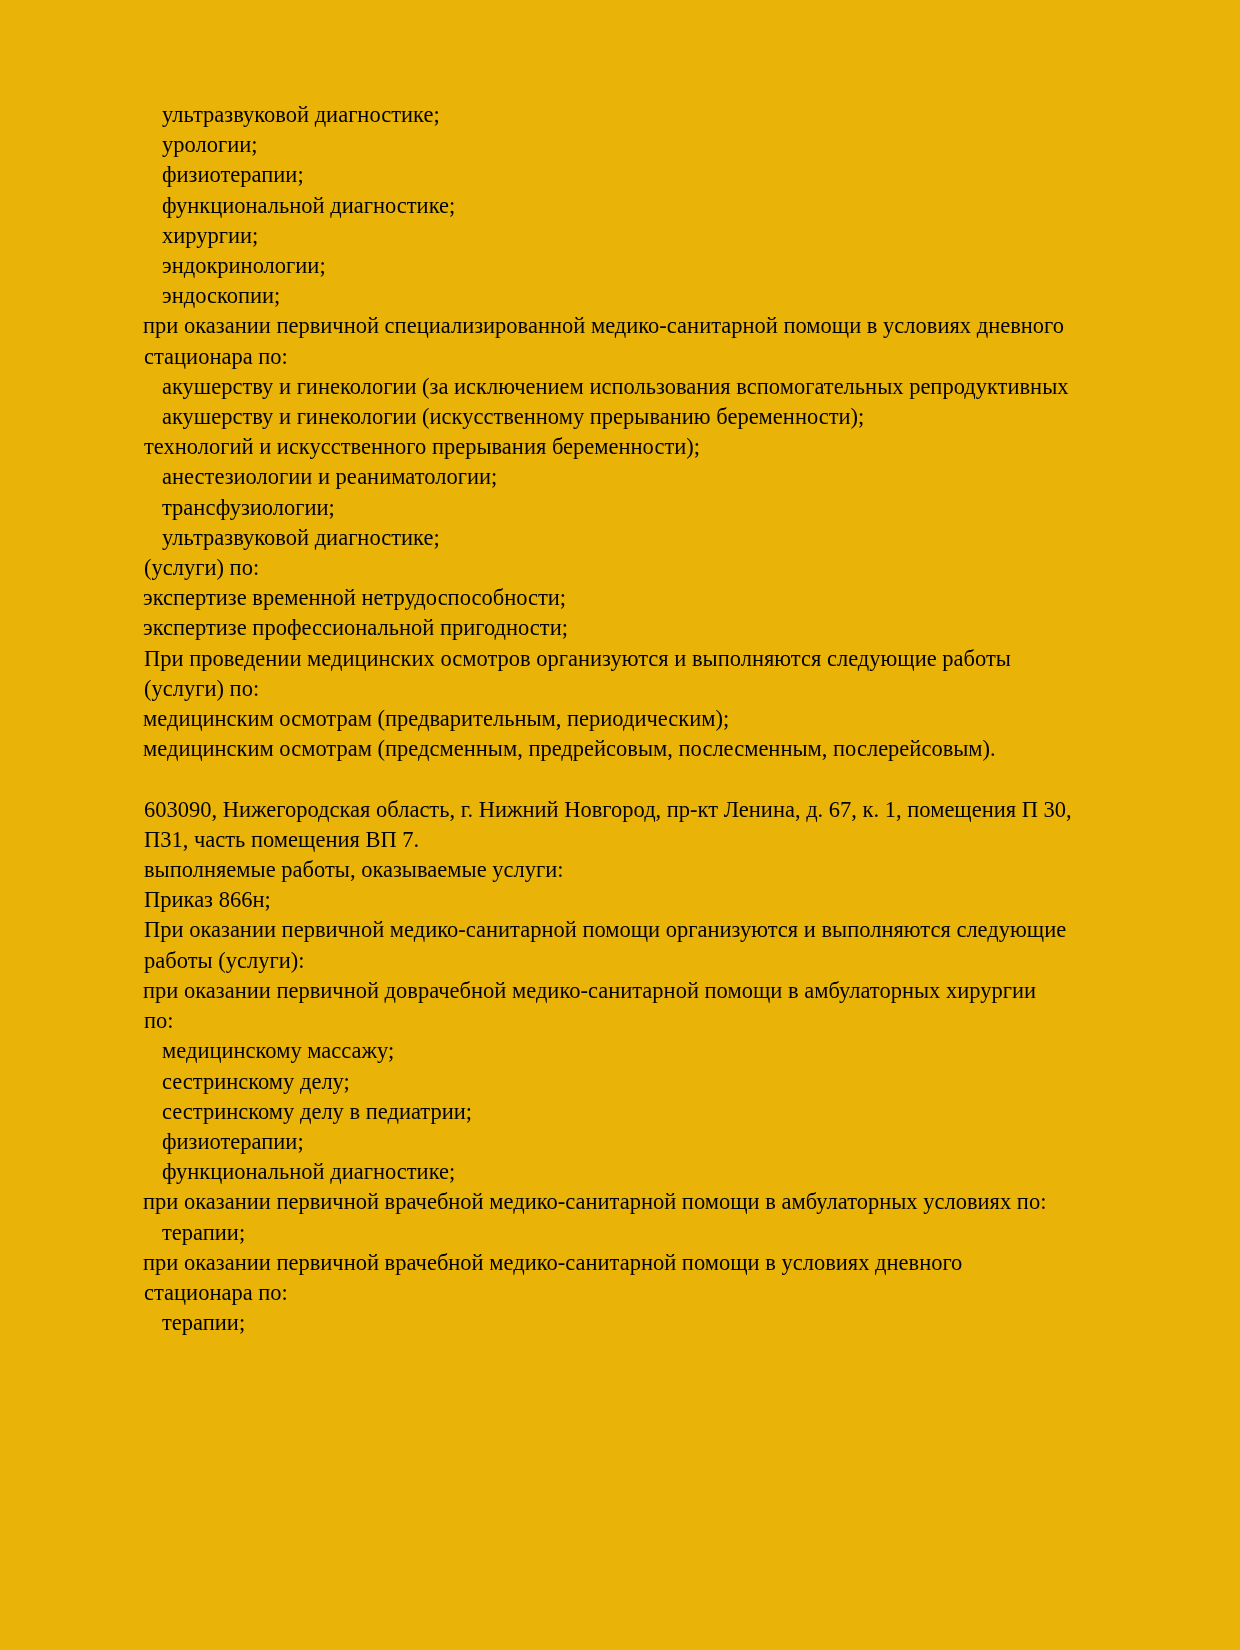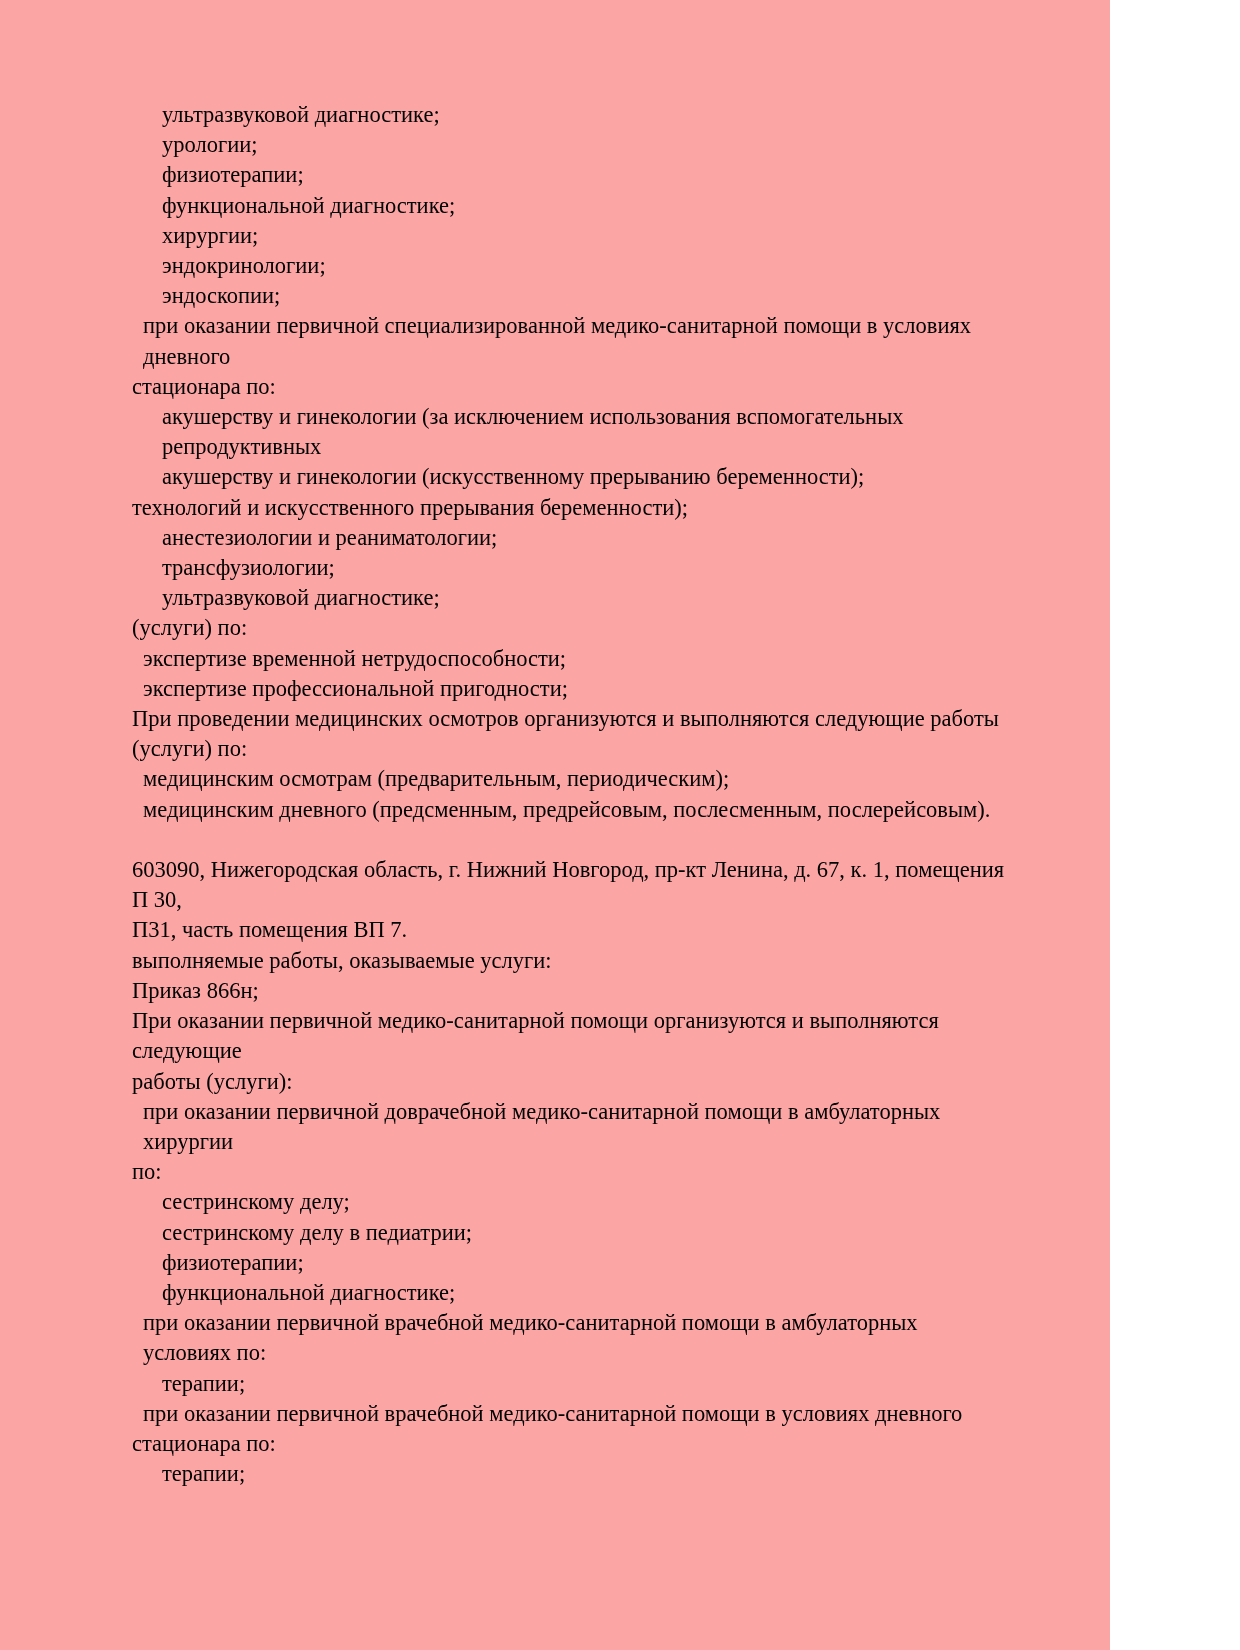--- a/index.html
+++ b/index.html
@@ -7,39 +7,39 @@
     padding: 0;
   }
   body {
     width: 1240px;
     height: 1650px;
     background: #ffffff;
     font-family: "Liberation Serif", "DejaVu Serif", serif;
   }
   .page {
     position: relative;
-    width: 1110px;
+    width: 1240px;
     height: 1650px;
-    background: #fca5a5;
+    background: #eab308;
     overflow: hidden;
   }
   .text-block {
     position: absolute;
     top: 100px;
     left: 132px;
     right: 100px;
     color: #000000;
     font-size: 22.5px;
     line-height: 30.2px;
   }
   .line {
     white-space: pre-wrap;
     min-height: 30.2px;
   }
-  .indent-0 { padding-left: 0px; }
+  .indent-0 { padding-left: 0px; margin-left: 12px; }
   .indent-1 { padding-left: 11px; }
   .indent-2 { padding-left: 30px; }
 </style>
 </head>
 <body>
 
 <div class="page">
   <div class="text-block" id="doc-lines">
       <div class="line indent-2">ультразвуковой диагностике;</div>
       <div class="line indent-2">урологии;</div>
@@ -55,30 +55,31 @@
       <div class="line indent-0">технологий и искусственного прерывания беременности);</div>
       <div class="line indent-2">анестезиологии и реаниматологии;</div>
       <div class="line indent-2">трансфузиологии;</div>
       <div class="line indent-2">ультразвуковой диагностике;</div>
       <div class="line indent-0">(услуги) по:</div>
       <div class="line indent-1">экспертизе временной нетрудоспособности;</div>
       <div class="line indent-1">экспертизе профессиональной пригодности;</div>
       <div class="line indent-0">При проведении медицинских осмотров организуются и выполняются следующие работы</div>
       <div class="line indent-0">(услуги) по:</div>
       <div class="line indent-1">медицинским осмотрам (предварительным, периодическим);</div>
-      <div class="line indent-1">медицинским дневного (предсменным, предрейсовым, послесменным, послерейсовым).</div>
+      <div class="line indent-1">медицинским осмотрам (предсменным, предрейсовым, послесменным, послерейсовым).</div>
       <div class="line indent-0">&nbsp;</div>
       <div class="line indent-0">603090, Нижегородская область, г. Нижний Новгород, пр-кт Ленина, д. 67, к. 1, помещения П 30,</div>
       <div class="line indent-0">П31, часть помещения ВП 7.</div>
       <div class="line indent-0">выполняемые работы, оказываемые услуги:</div>
       <div class="line indent-0">Приказ 866н;</div>
       <div class="line indent-0">При оказании первичной медико-санитарной помощи организуются и выполняются следующие</div>
       <div class="line indent-0">работы (услуги):</div>
       <div class="line indent-1">при оказании первичной доврачебной медико-санитарной помощи в амбулаторных хирургии</div>
       <div class="line indent-0">по:</div>
+      <div class="line indent-2">медицинскому массажу;</div>
       <div class="line indent-2">сестринскому делу;</div>
       <div class="line indent-2">сестринскому делу в педиатрии;</div>
       <div class="line indent-2">физиотерапии;</div>
       <div class="line indent-2">функциональной диагностике;</div>
       <div class="line indent-1">при оказании первичной врачебной медико-санитарной помощи в амбулаторных условиях по:</div>
       <div class="line indent-2">терапии;</div>
       <div class="line indent-1">при оказании первичной врачебной медико-санитарной помощи в условиях дневного</div>
       <div class="line indent-0">стационара по:</div>
       <div class="line indent-2">терапии;</div>
     </div>

